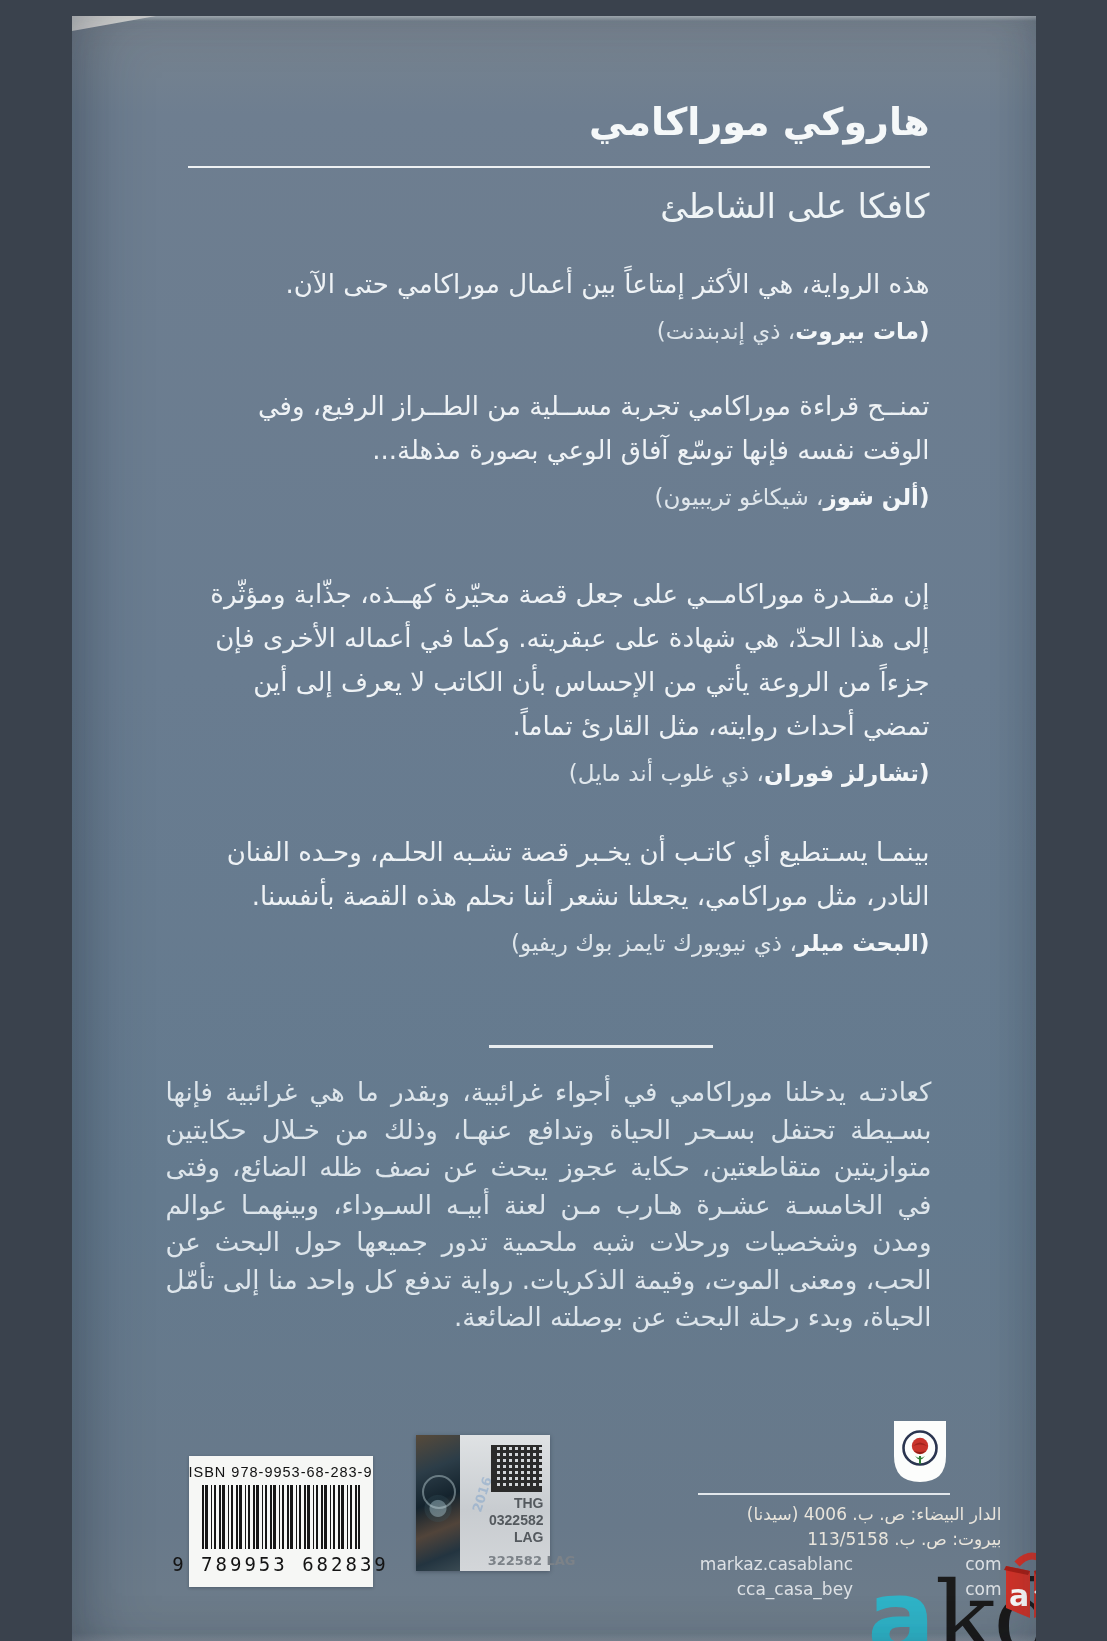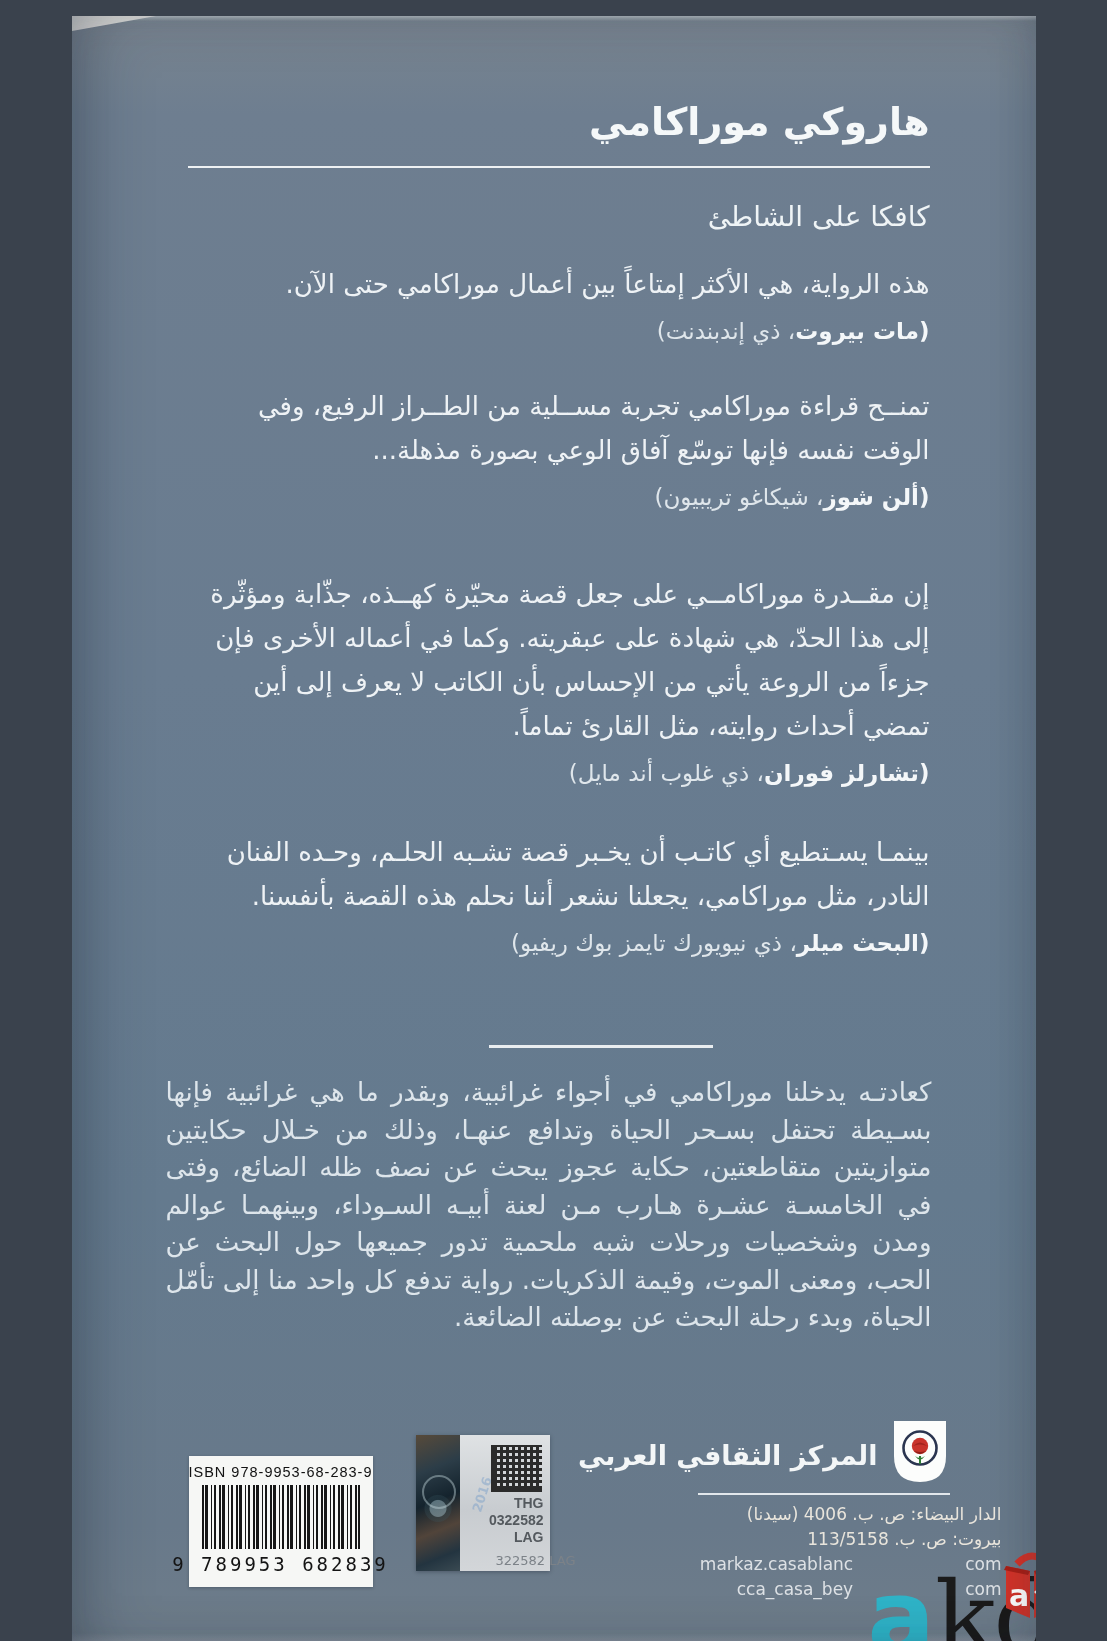--- a/index.html
+++ b/index.html
@@ -15,21 +15,21 @@
                inset 0 -24px 70px -34px rgba(24,34,50,.22),
                inset 0 18px 50px -30px rgba(240,244,248,.20);}
   .top-edge{position:absolute;top:0;left:0;right:0;height:5px;background:linear-gradient(180deg,rgba(236,239,241,.5),rgba(236,239,241,0));}
   .corner-wedge{position:absolute;top:0;left:0;width:0;height:0;border-top:15px solid #eceae6;border-right:84px solid transparent;opacity:.9;}
   .bottom-band{position:absolute;left:0;right:0;bottom:0;height:24px;background:linear-gradient(180deg,rgba(214,218,222,0),rgba(214,218,222,.55));}
 
   .rtl{direction:rtl;unicode-bidi:isolate;}
 
   .author{position:absolute;top:84px;right:106px;font-size:38px;font-weight:bold;color:#f5f8f9;letter-spacing:0;}
   .head-rule{position:absolute;top:150px;left:116px;right:106px;height:2px;background:rgba(249,251,252,.92);}
-  .book-title{position:absolute;top:184px;right:106px;font-size:28px;font-weight:normal;color:#eff4f6;}
+  .book-title{position:absolute;top:170px;right:106px;font-size:34px;font-weight:normal;color:#eff4f6;}
 
   .quote{position:absolute;right:106px;width:742px;direction:rtl;text-align:right;color:#eef2f5;font-size:26px;line-height:44px;}
   .q1{top:246px}.q2{top:368px}.q3{top:556px}.q4{top:814px}
   .attrib{margin-top:8px;font-size:23px;line-height:34px;color:#dfe6eb;font-weight:normal;}
   .attrib b{color:#f4f7f9;}
 
   .mid-divider{position:absolute;top:1029px;left:417px;width:224px;height:3px;background:rgba(247,250,251,.9);}
 
   .synopsis{position:absolute;top:1058px;right:104px;width:766px;direction:rtl;
     text-align:justify;text-align-last:right;color:#dde5eb;font-size:26px;line-height:37.5px;}
@@ -51,21 +51,21 @@
       linear-gradient(158deg,#574a3a 0%,#2c3d48 26%,#14232d 48%,#51443a 68%,#233440 86%,#3a4a52 100%);}
   .holo::after{content:"";position:absolute;left:6px;top:40px;width:30px;height:30px;border-radius:50%;
     border:2px solid rgba(190,210,215,.45);}
   .silver{flex:1;position:relative;background:linear-gradient(180deg,#dfe2e4 0%,#c8ccd0 55%,#d3d6d9 100%);}
   .dm-code{position:absolute;top:10px;right:8px;width:48px;height:44px;background-color:#d3d6d9;
     background-image:repeating-linear-gradient(90deg,#2b2b2b 0 3px,transparent 3px 6px),
                      repeating-linear-gradient(0deg,#2b2b2b 0 3px,transparent 3px 6px);
     border-left:3px solid #2b2b2b;border-bottom:3px solid #2b2b2b;}
   .sticker-text{position:absolute;top:60px;right:6px;text-align:right;font-size:14px;line-height:17px;
     font-weight:bold;color:#54595e;font-family:"Liberation Sans",sans-serif;}
-  .sticker-bottom{position:absolute;bottom:3px;left:-34px;width:150px;text-align:right;font-size:13px;color:#7c8288;white-space:nowrap;}
+  .sticker-bottom{position:absolute;bottom:3px;left:-34px;width:150px;text-align:right;font-size:13px;color:#7c8288;white-space:nowrap;font-weight:bold;}
   .sticker-diag{position:absolute;top:52px;left:4px;transform:rotate(-72deg);font-size:13px;color:rgba(115,155,200,.45);font-weight:bold;}
 
   
   .pub-logo{position:absolute;right:88px;top:1404px;width:56px;height:64px;}
   .pub-name{position:absolute;right:158px;top:1424px;font-size:27px;font-weight:bold;color:#f3f6f7;direction:rtl;white-space:nowrap;}
   .pub-rule{position:absolute;right:86px;top:1477px;width:252px;height:2px;background:rgba(243,246,248,.88);}
   .pub-addr{position:absolute;right:34px;top:1486px;width:400px;direction:rtl;text-align:right;color:#e9e5dc;font-size:17px;line-height:25px;}
   .pub-addr .addr-line{white-space:nowrap;}
   .email-line{direction:ltr;text-align:right;color:#dde1e5;white-space:nowrap;}
   .email-gap{display:inline-block;width:112px;}
@@ -134,21 +134,20 @@
 
   <svg class="pub-logo" viewBox="0 0 56 64" aria-hidden="true">
     <path d="M2 1 H54 V36 Q54 62 28 62 Q2 62 2 36 Z" fill="#fcfdfc"></path>
     <circle cx="28" cy="28" r="16.5" fill="none" stroke="#2b3550" stroke-width="2.6"></circle>
     <circle cx="28" cy="26" r="8.2" fill="#c8332c"></circle>
     <path d="M21 26 q7 -7 14 0 q-7 -3 -14 0" fill="#a2241f"></path>
     <path d="M22 31 q6 6 12 0 q-6 2 -12 0" fill="#8f1f1b"></path>
     <path d="M23 36 q5 7 10 0 q-5 4 -10 0" fill="#2f7d36"></path>
     <path d="M27 36 h2 v8 h-2 Z" fill="#2f7d36"></path>
   </svg>
-  <div class="pub-name">المركز الثقافي العربي</div>
   <div class="pub-rule"></div>
 
   <div class="pub-addr">
     <div class="addr-line">الدار البيضاء: ص. ب. 4006 (سيدنا)</div>
     <div class="addr-line">بيروت: ص. ب. 113/5158</div>
     <div class="email-line"><span>markaz.casablanc</span><span class="email-gap"></span><span>com</span></div>
     <div class="email-line"><span>cca_casa_bey</span><span class="email-gap"></span><span>com</span></div>
   </div>
 
   <svg class="store-icon" viewBox="0 0 76 78" aria-hidden="true">

